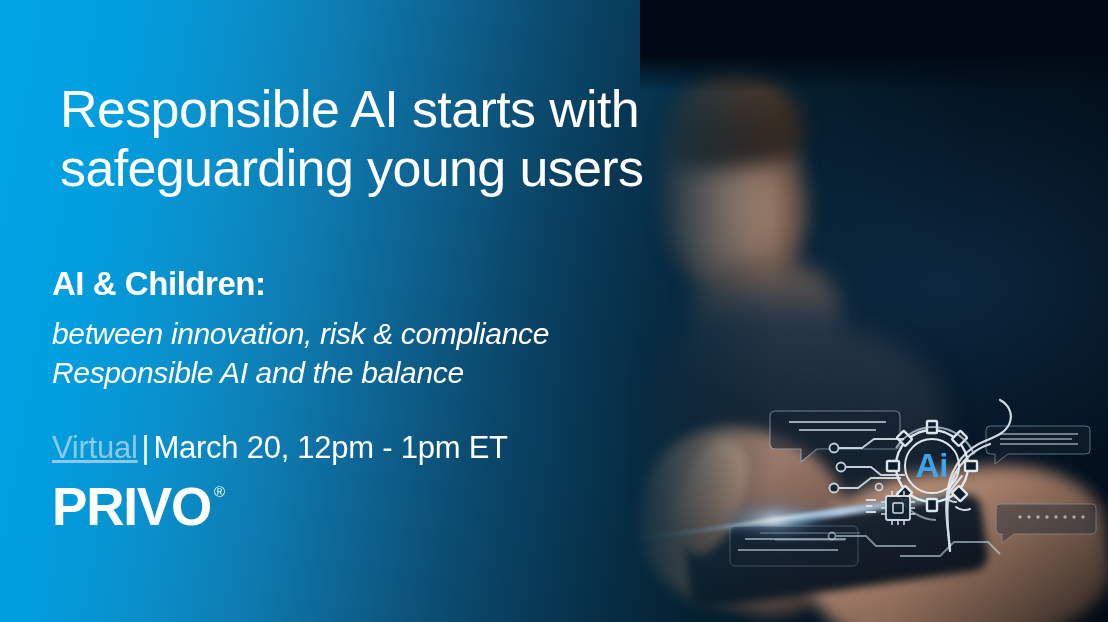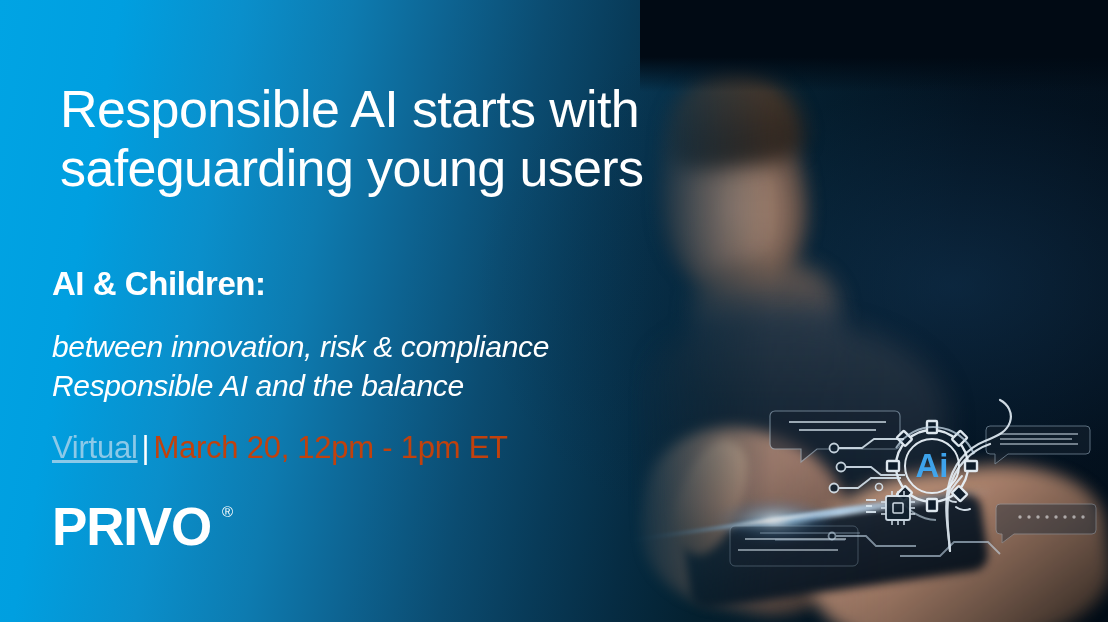--- a/index.html
+++ b/index.html
@@ -174,21 +174,21 @@
 
   .subtitle-block{
     position:absolute; top:266px; left:0; width:740px;
   }
   .subtitle-title{
     font-size:33px;
     font-weight:700;
     letter-spacing:-.014em;
     color:#ffffff;
     line-height:1.12;
-    margin-bottom:24px;
+    margin-bottom:11px;
   }
   .subtitle-desc{
     font-size:30px;
     font-style:italic;
     font-weight:400;
     line-height:1.30;
     letter-spacing:-.012em;
     color:#ffffff;
   }
   .subtitle-desc .line{ display:block; }
@@ -196,25 +196,25 @@
   .eventline{
     position:absolute; top:430px; left:0;
     font-size:31px;
     font-weight:400;
     letter-spacing:-.008em;
     color:#8fd3f2;
     white-space:nowrap;
   }
   .eventline .ev-venue{ color:#8cc9e8;text-decoration:underline; }
   .eventline .ev-sep{ color:#ffffff; padding:0 4px; font-weight:300; }
-  .eventline .ev-when{ color:#c2410c;text-align:right; }
+  .eventline .ev-when{ color:#ffffff;text-align:right; }
 
   .logo{
-    position:absolute; top:500px; left:0;
-    display:flex; align-items:flex-start;gap:8px;
+    position:absolute; top:480px; left:0;
+    display:flex; align-items:flex-start;
   }
   .logo-word{
     font-size:53px;
     font-weight:700;
     letter-spacing:-.022em;
     color:#ffffff;
     line-height:1;
     font-family:"Liberation Sans", sans-serif;
   }
   .logo-reg{

